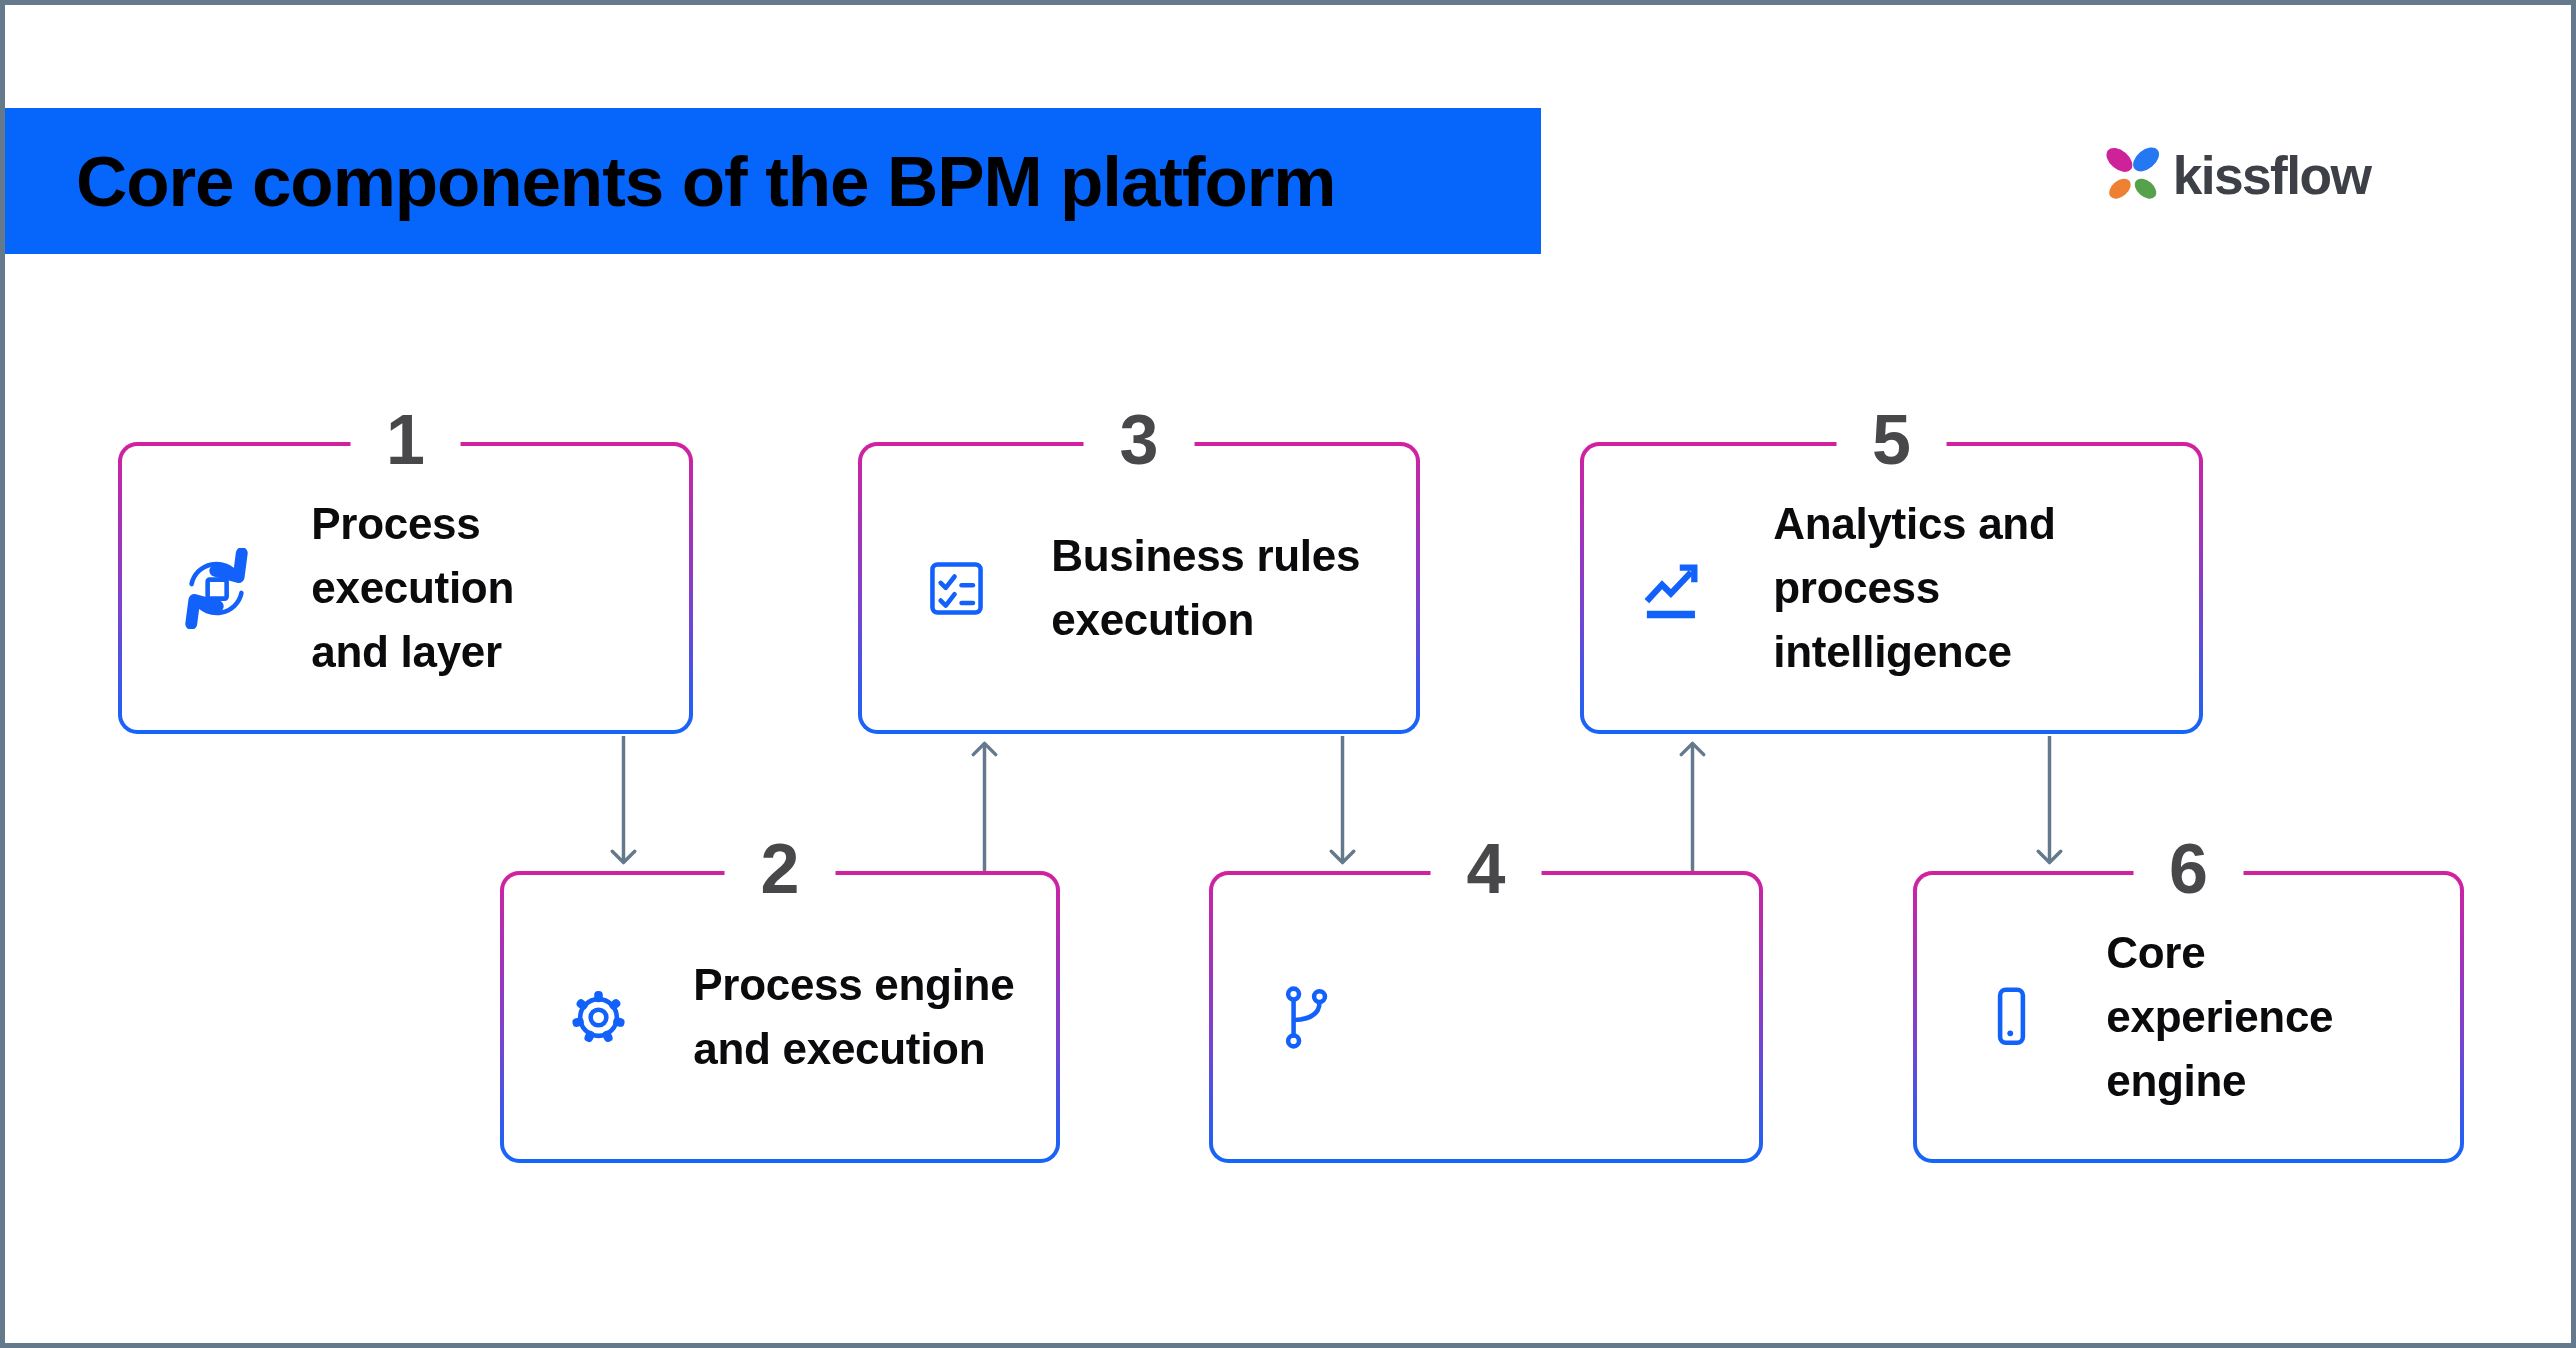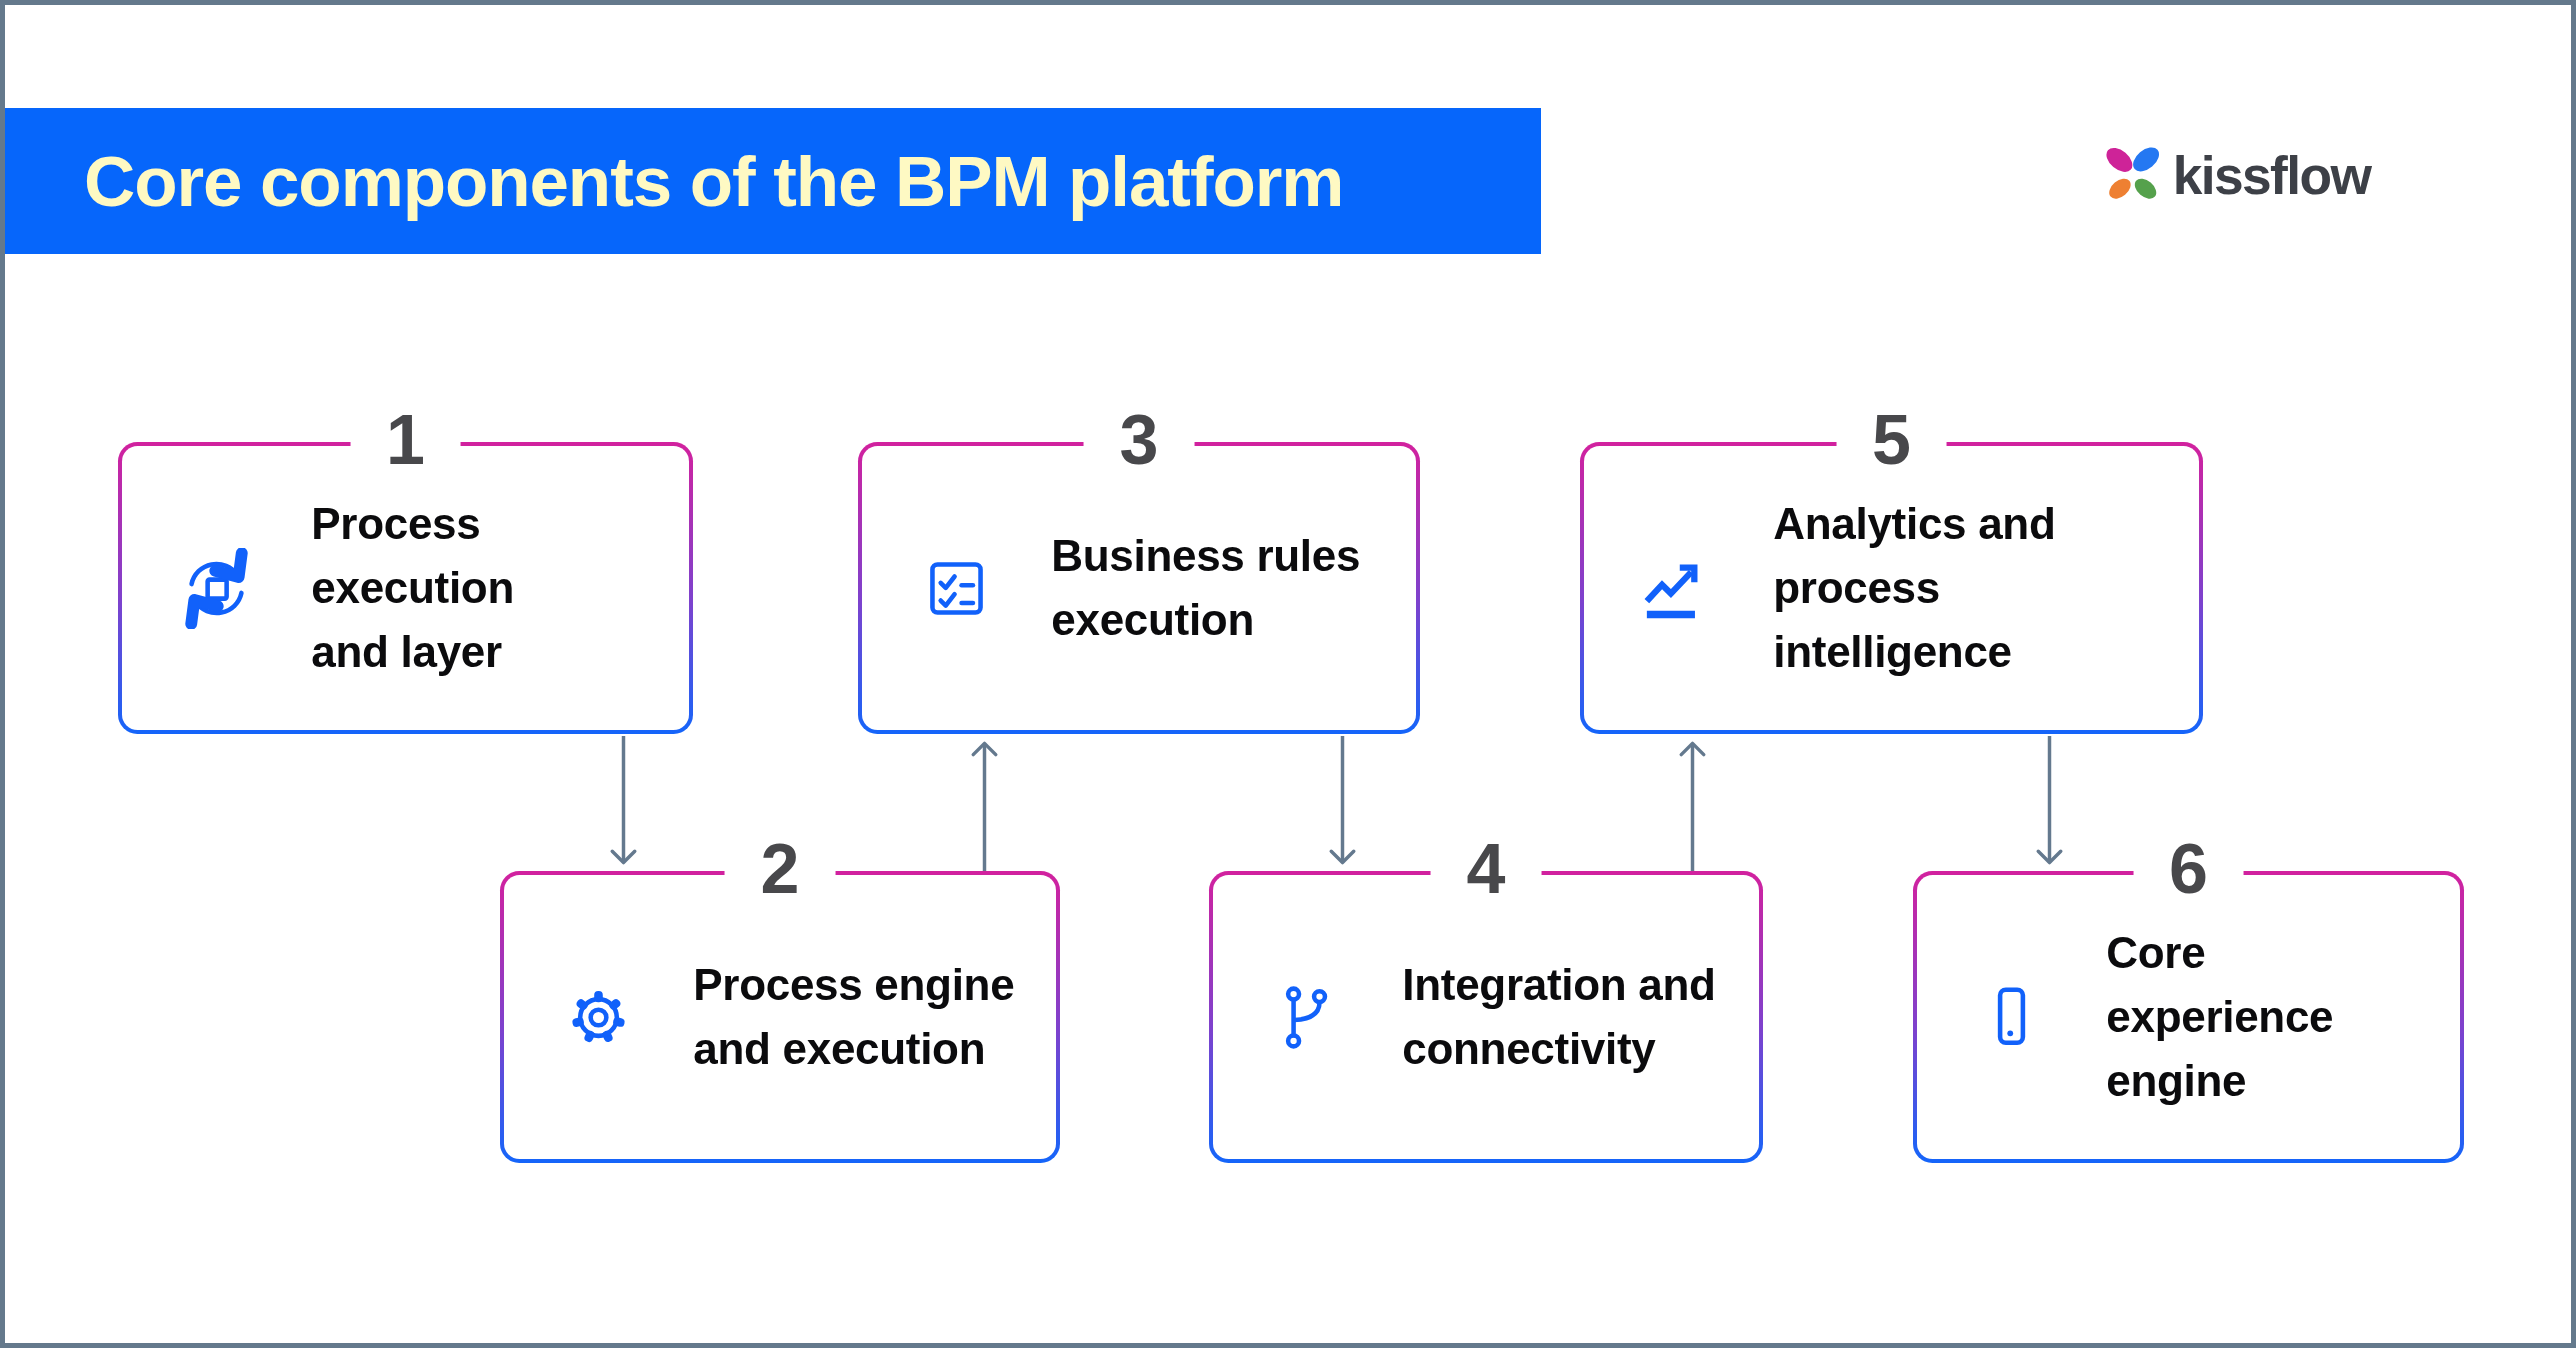--- a/index.html
+++ b/index.html
@@ -12,22 +12,22 @@
     box-sizing:border-box;
     overflow:hidden;
   }
   
   .banner{
     position:absolute;left:0;top:103px;width:1536px;height:146px;
     background:#0666FB;
     display:flex;align-items:center;
   }
   .banner h1{
-    margin:12px;padding-left:67px;
-    font-size:71px;font-weight:700;color:#fef9c3;
+    margin:4px;padding-left:67px;
+    font-size:71px;font-weight:700;color:#000000;
     letter-spacing:-1.1px;white-space:nowrap;
   }
   
   .brand{position:absolute;left:2096px;top:140px;width:376px;height:64px;}
   .brand svg{width:376px;height:64px;display:block;}
   .brand text{
     font-family:"Liberation Sans", sans-serif;
     font-size:50px;font-weight:600;letter-spacing:-1.5px;fill:#3D4047;
   }
   
@@ -182,24 +182,20 @@
     <div class="card-inner">
       <div class="card-icon">
         <svg viewBox="0 0 64 64">
           <circle class="ic" cx="21" cy="13.5" r="4.3"></circle>
           <circle class="ic" cx="41.5" cy="15.5" r="4.3"></circle>
           <circle class="ic" cx="21" cy="50.5" r="4.3"></circle>
           <line class="ic" x1="21" y1="18" x2="21" y2="46"></line>
           <path class="ic" d="M 41.5,20 C 41.5,30 33,33.5 21.5,34"></path>
         </svg>
       </div>
-      <div class="card-text">
-        <div>Integration and</div>
-        <div>connectivity</div>
-      </div>
     </div>
   </div>
 
   <div class="card card6">
     <div class="card-number">6</div>
     <div class="card-inner">
       <div class="card-icon">
         <svg viewBox="0 0 64 64">
           <rect class="ic" x="23" y="10" width="18" height="42" rx="4.5"></rect>
           <circle class="ic-fill" cx="31" cy="44.5" r="2.3"></circle>

